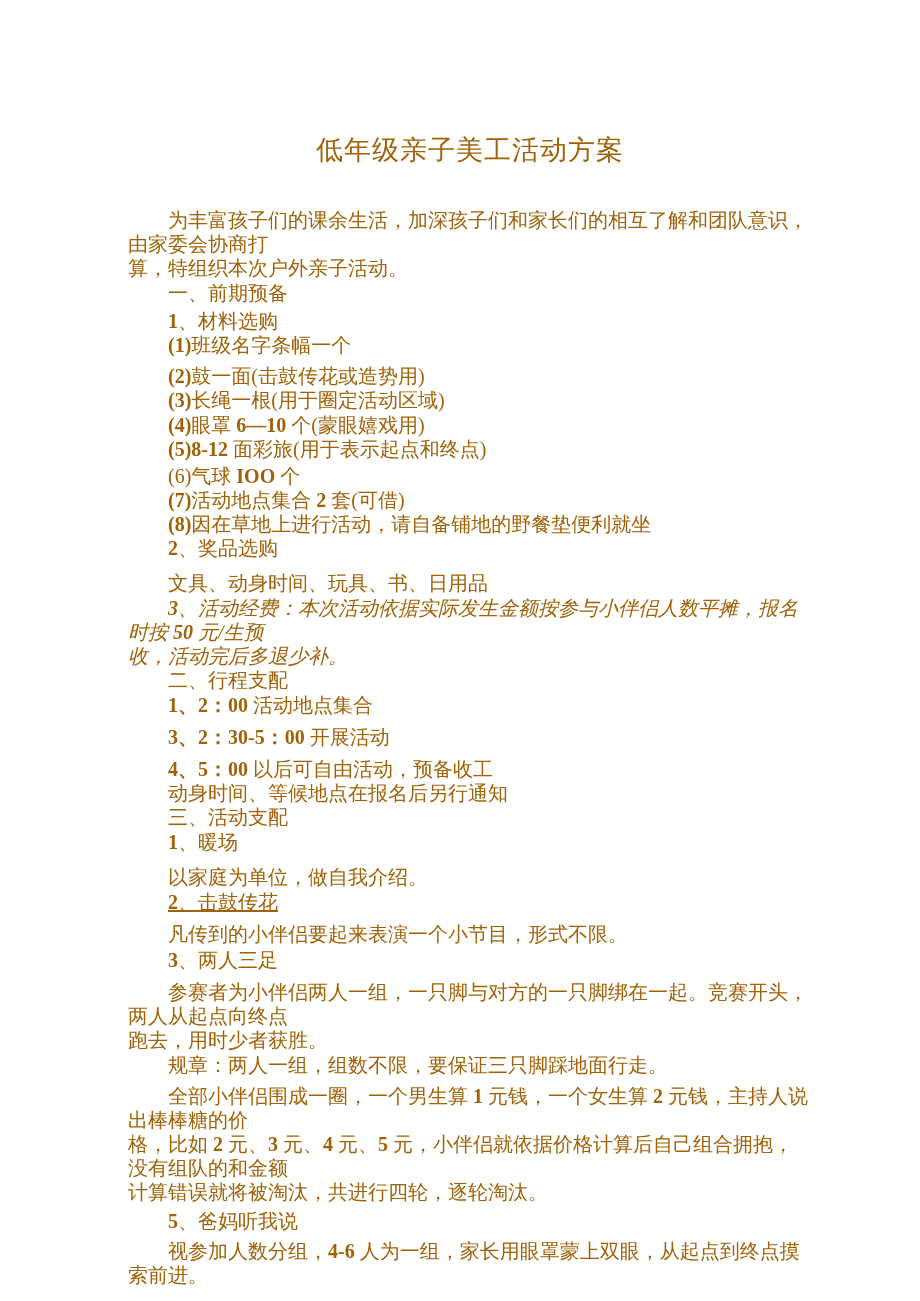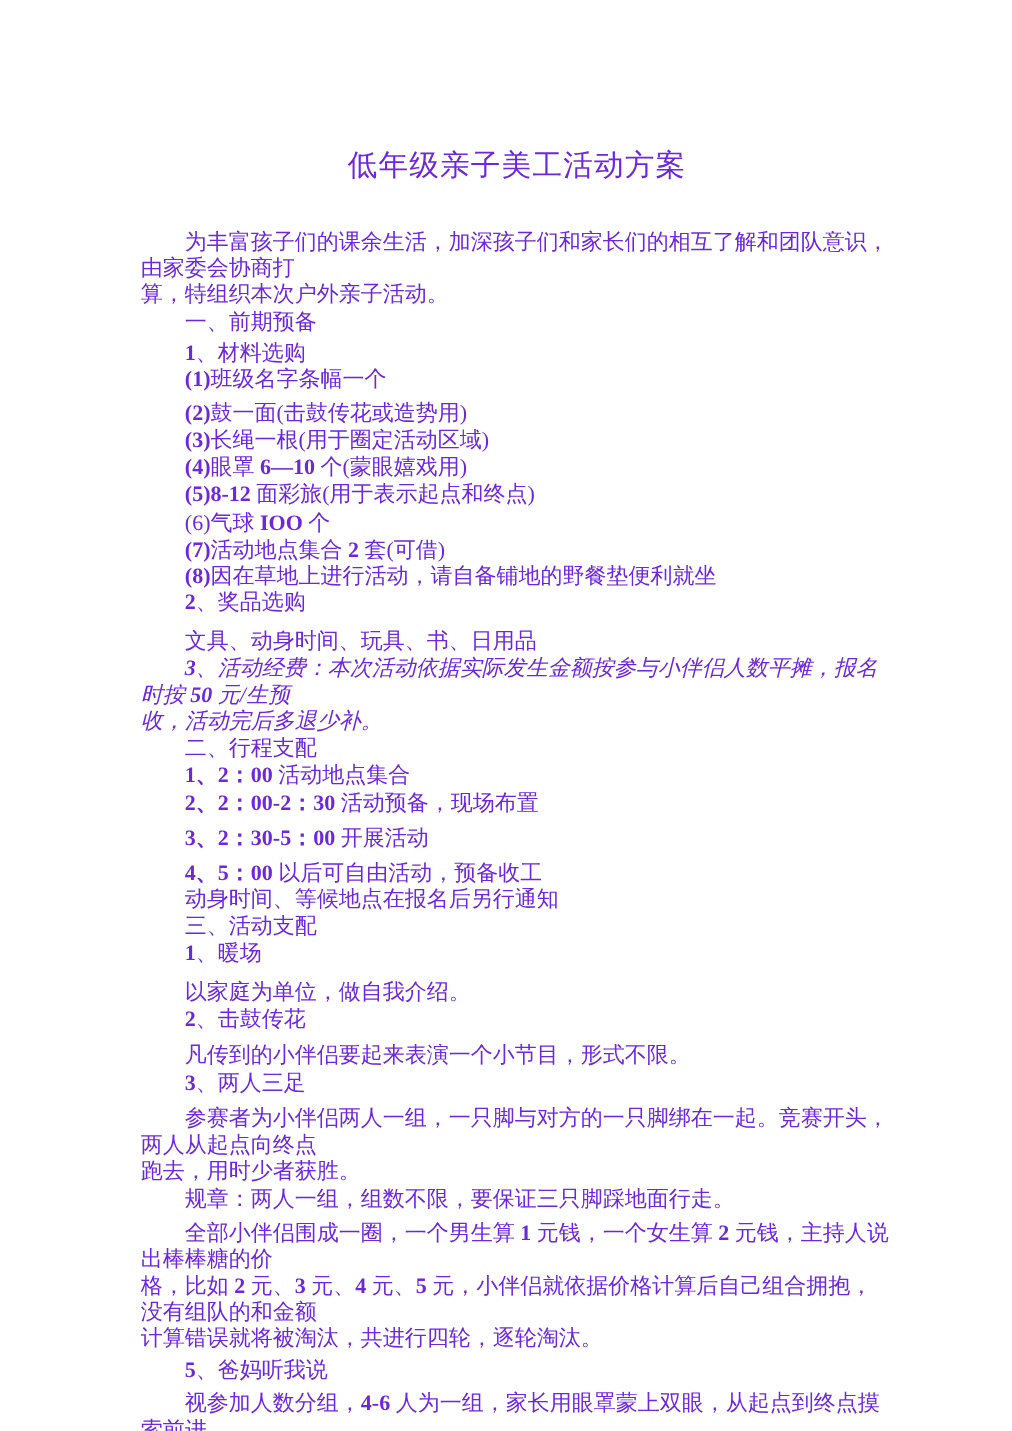--- a/index.html
+++ b/index.html
@@ -6,21 +6,21 @@
   .page {
     position: relative;
     width: 920px;
     height: 1301px;
     margin: 0 auto;
     background: #ffffff;
     box-sizing: border-box;
     padding: 132px 108px 0 128px;
     overflow: hidden;
     font-family: "Liberation Serif", "DejaVu Serif", serif;
-    color: #6d28d9;
+    color: #a16207;
   }
   .title {
     margin: 0 0 40px 0;
     font-size: 27px;
     font-weight: normal;
     line-height: 36px;
     text-align: center;
     letter-spacing: 1px;
   }
   .para {
@@ -50,28 +50,27 @@
       <p class="para" style="margin-top: 0px;"><span class="b">(5)8-12</span><span> 面彩旅(用于表示起点和终点)</span></p>
       <p class="para" style="margin-top: 3px;"><span>(6)</span><span>气球 </span><span class="b">IOO</span><span> 个</span></p>
       <p class="para" style="margin-top: 0px;"><span class="b">(7)</span><span>活动地点集合 </span><span class="b">2</span><span> 套(可借)</span></p>
       <p class="para" style="margin-top: 0px;"><span class="b">(8)</span><span>因在草地上进行活动，请自备铺地的野餐垫便利就坐</span></p>
       <p class="para" style="margin-top: 0px;"><span class="b">2</span><span>、奖品选购</span></p>
       <p class="para" style="margin-top: 11px;"><span>文具、动身时间、玩具、书、日用品</span></p>
       <p class="para" style="margin-top: 1px; font-style: italic;"><span class="b">3</span><span>、活动经费：本次活动依据实际发生金额按参与小伴侣人数平摊，报名时按 </span><span class="b">50</span><span> 元/生预
 收，活动完后多退少补。</span></p>
       <p class="para" style="margin-top: 0px;"><span>二、行程支配</span></p>
       <p class="para" style="margin-top: 1px;"><span class="b">1、2：00</span><span> 活动地点集合</span></p>
-      <p class="para" style="margin-top: 1px;"><span class="b">2、2：00-2：30</span><span> 活动预备，现场布置</span></p>
       <p class="para" style="margin-top: 8px;"><span class="b">3、2：30-5：00</span><span> 开展活动</span></p>
       <p class="para" style="margin-top: 8px;"><span class="b">4、5：00</span><span> 以后可自由活动，预备收工</span></p>
       <p class="para" style="margin-top: 0px;"><span>动身时间、等候地点在报名后另行通知</span></p>
       <p class="para" style="margin-top: 0px;"><span>三、活动支配</span></p>
       <p class="para" style="margin-top: 1px;"><span class="b">1</span><span>、暖场</span></p>
       <p class="para" style="margin-top: 11px;"><span>以家庭为单位，做自我介绍。</span></p>
-      <p class="para" style="margin-top: 1px;"><span class="b">2</span><span>、击鼓传花</span></p>
+      <p class="para" style="margin-top: 1px; text-decoration: underline;"><span class="b">2</span><span>、击鼓传花</span></p>
       <p class="para" style="margin-top: 8px;"><span>凡传到的小伴侣要起来表演一个小节目，形式不限。</span></p>
       <p class="para" style="margin-top: 2px;"><span class="b">3</span><span>、两人三足</span></p>
       <p class="para" style="margin-top: 8px;"><span>参赛者为小伴侣两人一组，一只脚与对方的一只脚绑在一起。竞赛开头，两人从起点向终点
 跑去，用时少者获胜。</span></p>
       <p class="para" style="margin-top: 1px;"><span>规章：两人一组，组数不限，要保证三只脚踩地面行走。</span></p>
       <p class="para" style="margin-top: 7px;"><span>全部小伴侣围成一圈，一个男生算 </span><span class="b">1</span><span> 元钱，一个女生算 </span><span class="b">2</span><span> 元钱，主持人说出棒棒糖的价
 格，比如 </span><span class="b">2</span><span> 元、</span><span class="b">3</span><span> 元、</span><span class="b">4</span><span> 元、</span><span class="b">5</span><span> 元，小伴侣就依据价格计算后自己组合拥抱，没有组队的和金额
 计算错误就将被淘汰，共进行四轮，逐轮淘汰。</span></p>
       <p class="para" style="margin-top: 5px;"><span class="b">5</span><span>、爸妈听我说</span></p>
       <p class="para" style="margin-top: 6px;"><span>视参加人数分组，</span><span class="b">4-6</span><span> 人为一组，家长用眼罩蒙上双眼，从起点到终点摸索前进。</span></p>

